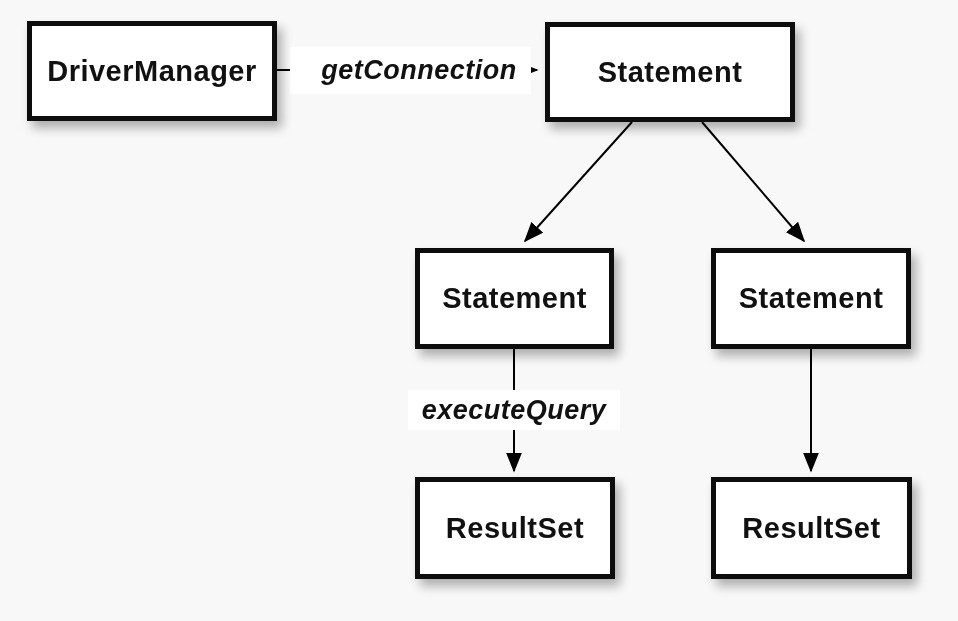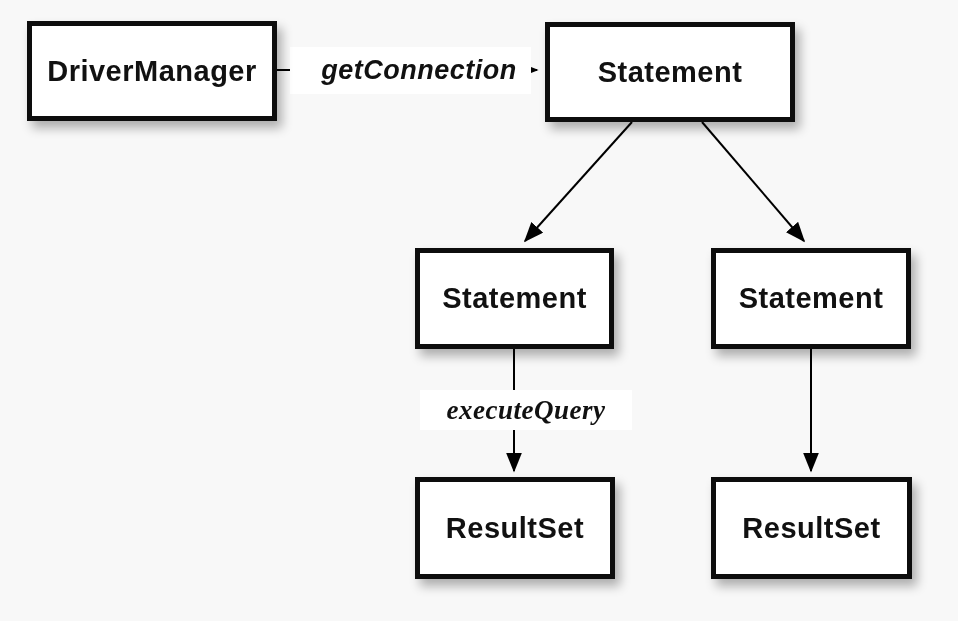--- a/index.html
+++ b/index.html
@@ -54,21 +54,21 @@
   }
   #box-driver-manager { left: 27px;  top: 21px;  width: 250px; height: 100px; }
   #box-connection     { left: 545px; top: 22px;  width: 250px; height: 100px; }
   #box-statement-l    { left: 415px; top: 248px; width: 199px; height: 101px; }
   #box-statement-r    { left: 711px; top: 248px; width: 200px; height: 101px; }
   #box-resultset-l    { left: 415px; top: 477px; width: 200px; height: 102px; }
   #box-resultset-r    { left: 711px; top: 477px; width: 201px; height: 102px; }
 
   #label-get-connection   { left: 290px; top: 47px;  width: 224px; height: 47px; padding-left: 17px; }
   #label-create-statement { left: 460px; top: 155px; width: 247px; height: 42px; }
-  #label-execute-query    { left: 420px; top: 390px; width: 212px; height: 40px; font-family: Liberation Serif, serif; }
+  #label-execute-query    { left: 408px; top: 390px; width: 212px; height: 40px; }
 </style>
 </head>
 <body>
 
 <div class="canvas">
 
   <svg class="edges-svg" viewBox="0 0 958 621" xmlns="http://www.w3.org/2000/svg">
     <defs>
       <marker id="arrowhead" viewBox="0 0 10 8" refX="9.2" refY="4" markerWidth="10" markerHeight="8" orient="auto">
         <path d="M0,0 L10,4 L0,8 Z" fill="#000000"></path>

